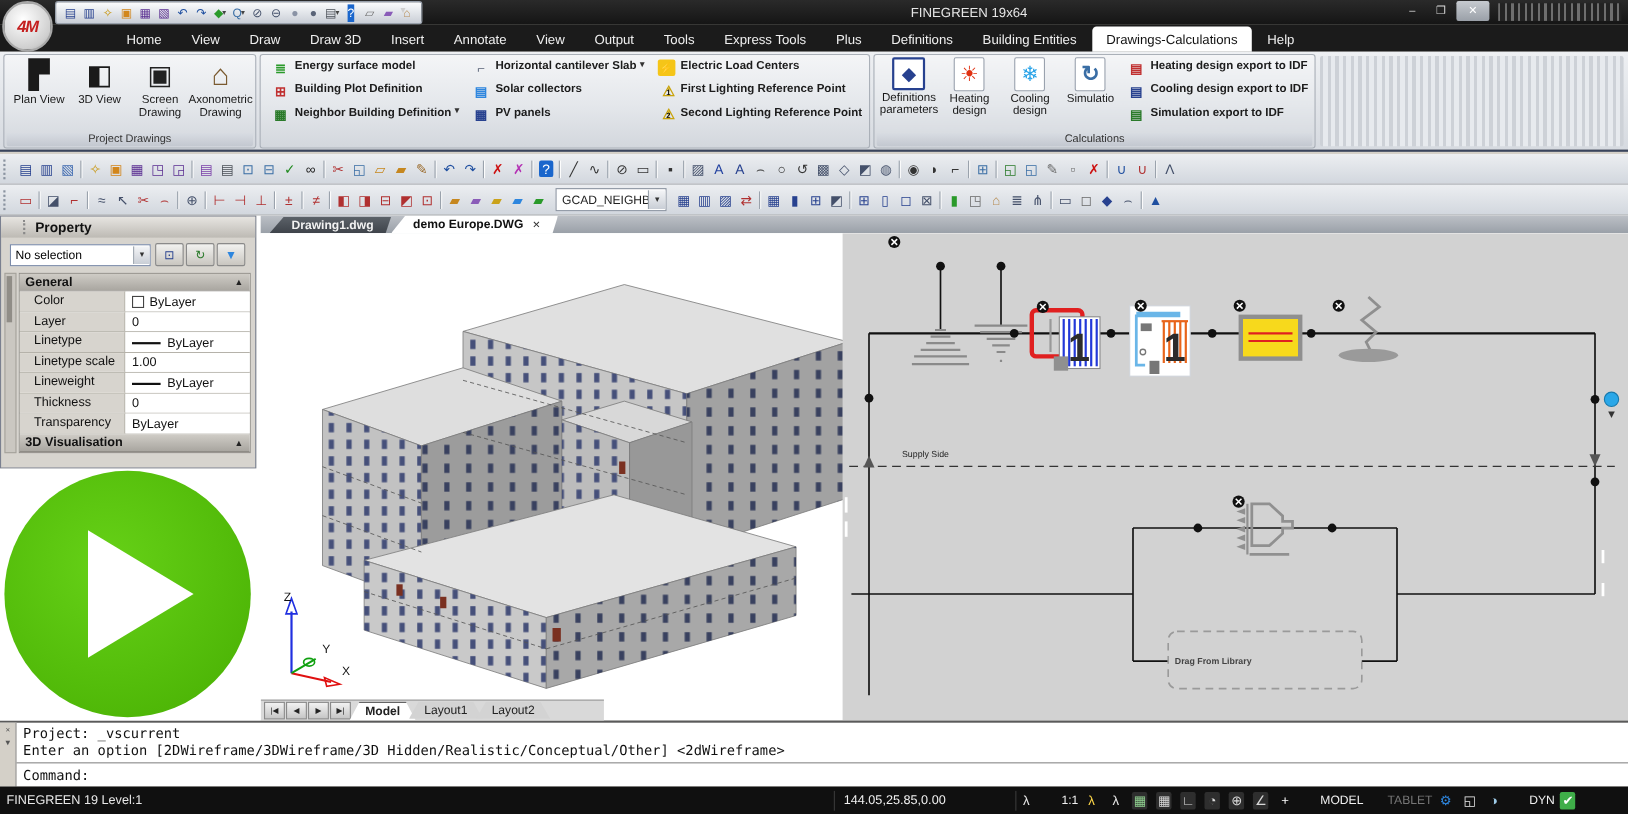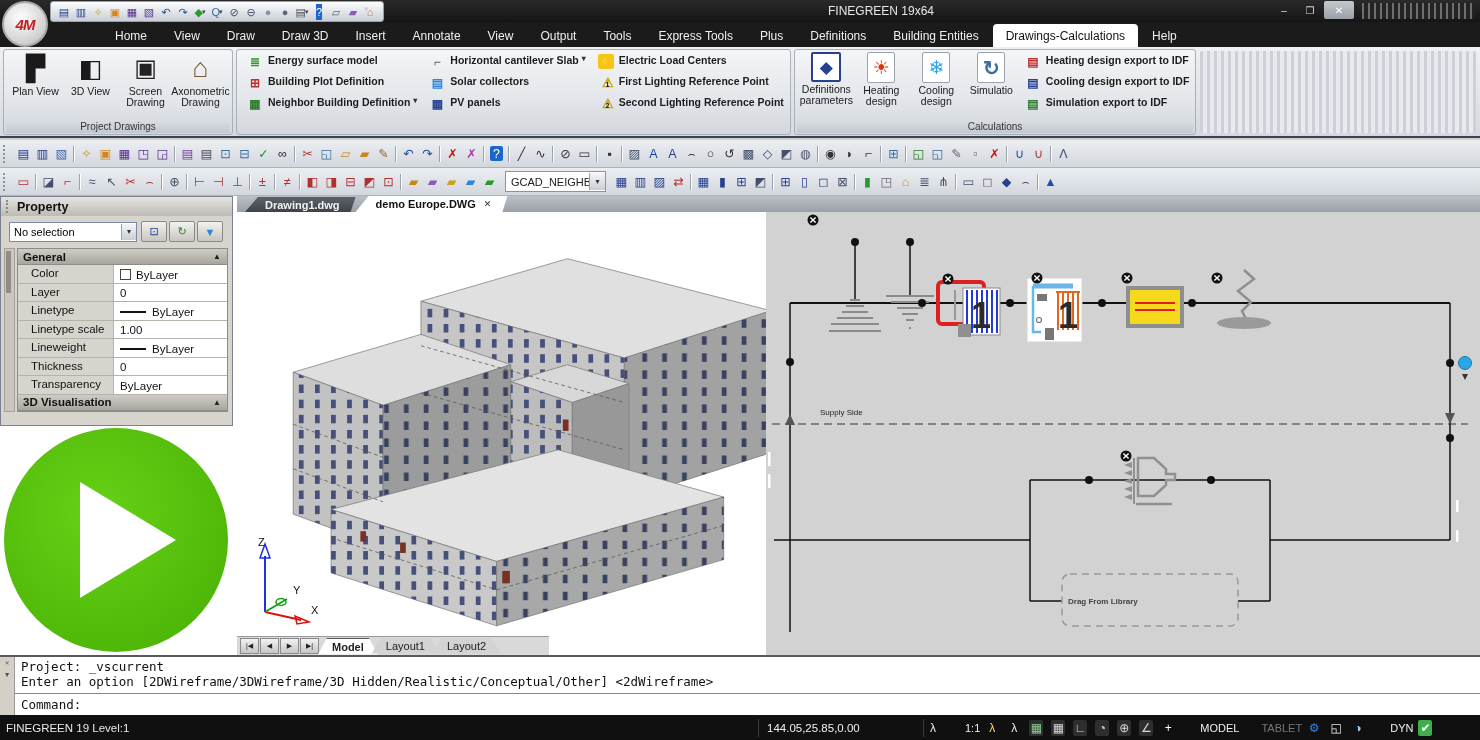--- a/index.html
+++ b/index.html
@@ -93,21 +93,21 @@
          margin:0 6px;padding-left:5px;font-size:11px;color:#222;}
   .combo .cval{width:78px;overflow:hidden;white-space:nowrap;}
   .combo .cdd{width:15px;height:17px;background:linear-gradient(#f4f5f7,#c9ced6);border-left:1px solid #9aa2ac;
               display:flex;align-items:center;justify-content:center;font-size:8px;color:#333;}
   
   .main{position:absolute;left:0;top:196px;right:0;height:459px;background:#ffffff;}
   
   .proppanel{position:absolute;left:0;top:0;width:233px;height:230px;background:#d7d4ce;
              border:1px solid #7a8090;box-sizing:border-box;z-index:5;}
   .phead{height:19px;display:flex;align-items:center;background:linear-gradient(#e7e5e1,#bdbab4);
-         font-weight:bold;font-size:12.5px;color:#111;padding-left:5px;gap:5px;}
+         font-weight:bold;font-size:12.5px;color:#111;padding-left:20px;gap:5px;}
   .pgrip{width:4px;height:13px;border-left:2px dotted #8a8a8a;}
   .prow1{display:flex;align-items:center;padding:5px 4px 3px 8px;gap:4px;}
   .pselect{width:122px;height:18px;background:#fff;border:1px solid #7a8aa8;display:flex;align-items:center;
            justify-content:space-between;font-size:11px;padding-left:4px;}
   .psdd{width:14px;height:16px;background:linear-gradient(#f4f5f7,#c9ced6);border-left:1px solid #9aa2ac;
         font-size:8px;display:flex;align-items:center;justify-content:center;color:#333;}
   .pbtns{display:flex;gap:2px;}
   .pbtn{width:24px;height:19px;background:linear-gradient(#f2f2f0,#c9c6c0);border:1px solid #8a8a8a;
         display:flex;align-items:center;justify-content:center;font-size:11px;border-radius:2px;}
   .ptable{position:relative;margin:3px 4px 0 2px;}

